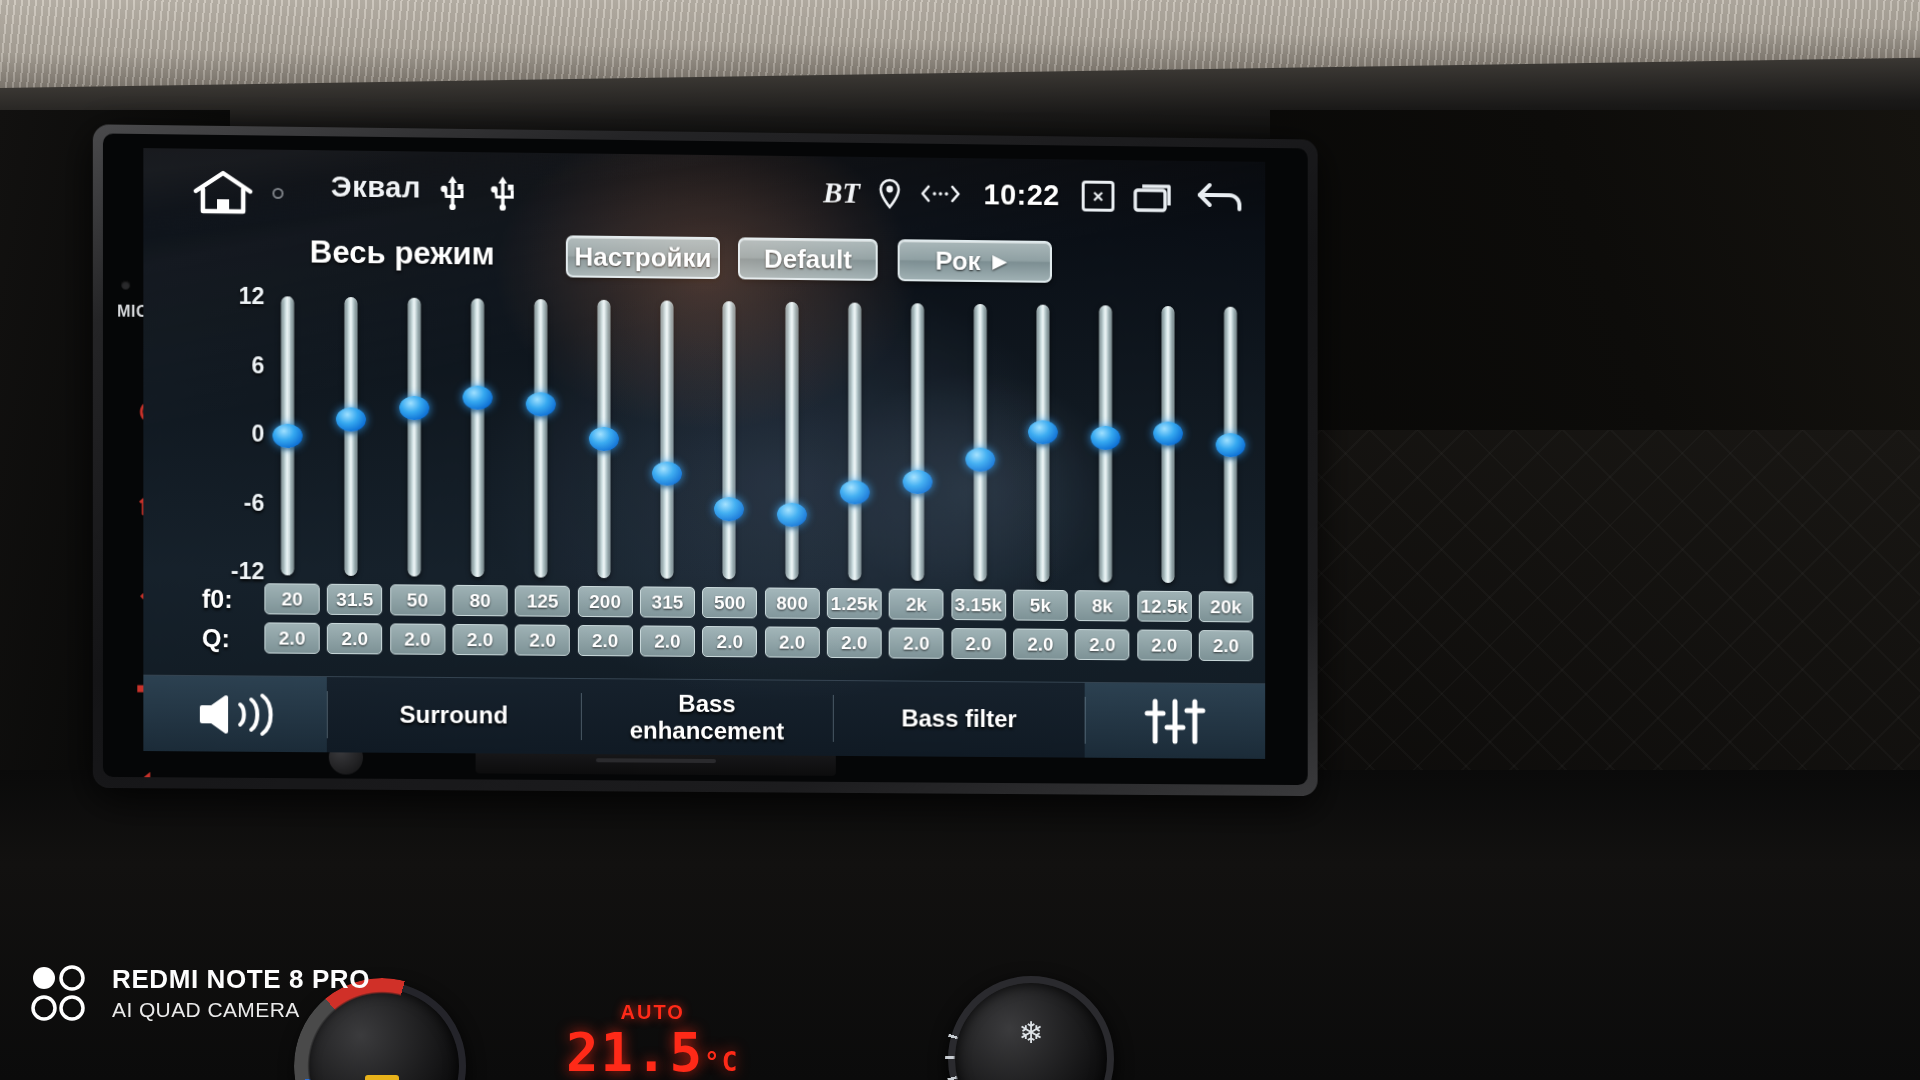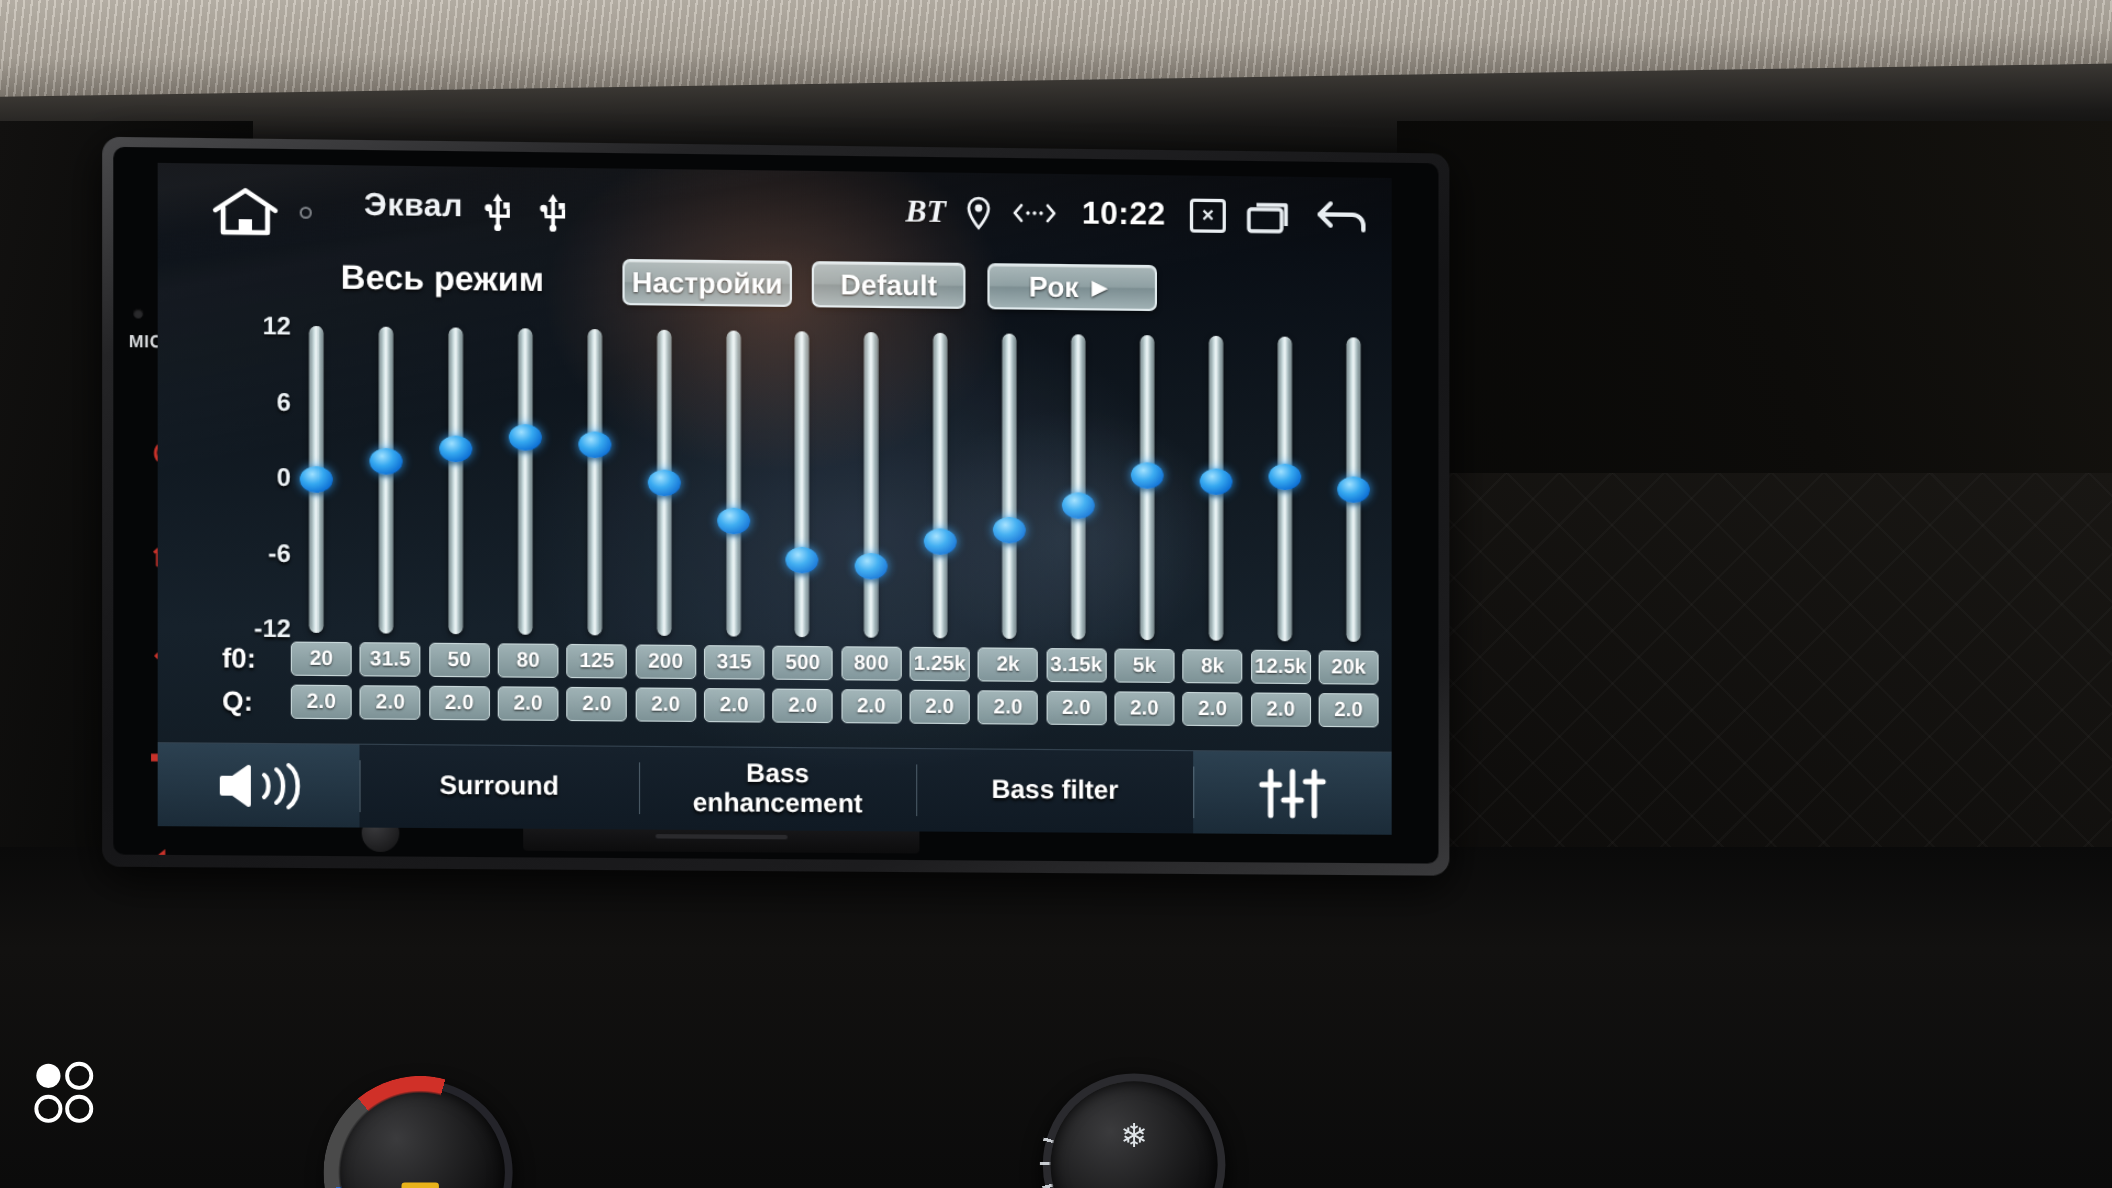--- a/index.html
+++ b/index.html
@@ -476,27 +476,37 @@
         <div class="refl"></div>
         <div class="glass-sheen"></div>
       </div>
     </div>
   </div>
 
   <div class="knob-dial dial-left">
     <div class="dial-ring"></div>
     <div class="dial-mark"></div>
   </div>
+  <div class="climate-display">
+    <div class="cd-auto">AUTO</div>
+    <div class="cd-temp">
+      <span id="temp-val">21.5</span><span class="unit">°C</span>
+    </div>
+  </div>
   <div class="knob-dial dial-right">
     <div class="ac-dial-ticks"></div>
     <div class="fan-glyph">❄</div>
 
   </div>
 
   <div class="wm">
     <svg class="wm-logo" viewBox="0 0 66 58">
       <circle cx="14" cy="14" r="11" fill="#ffffff"></circle>
       <circle cx="42" cy="14" r="11" fill="none" stroke="#ffffff" stroke-width="3.5"></circle>
       <circle cx="14" cy="44" r="11" fill="none" stroke="#ffffff" stroke-width="3.5"></circle>
       <circle cx="42" cy="44" r="11" fill="none" stroke="#ffffff" stroke-width="3.5"></circle>
     </svg>
+    <div class="wm-text">
+      <div>REDMI NOTE 8 PRO</div>
+      <div>AI QUAD CAMERA</div>
+    </div>
   </div>
 </div>
 
 </body></html>

